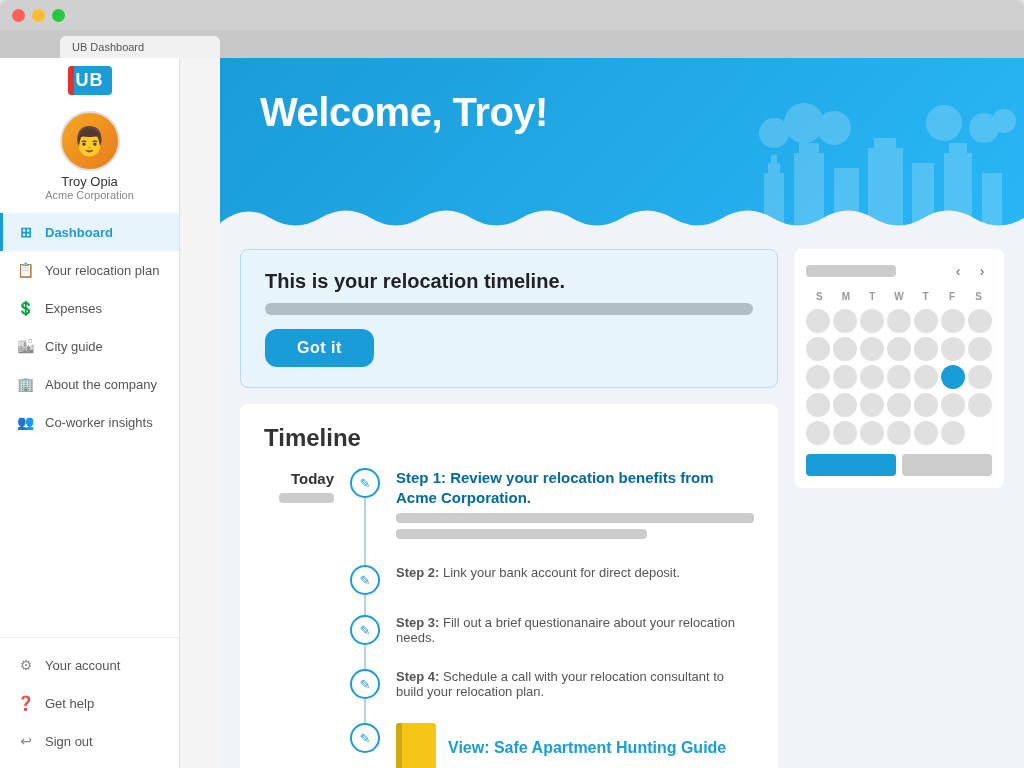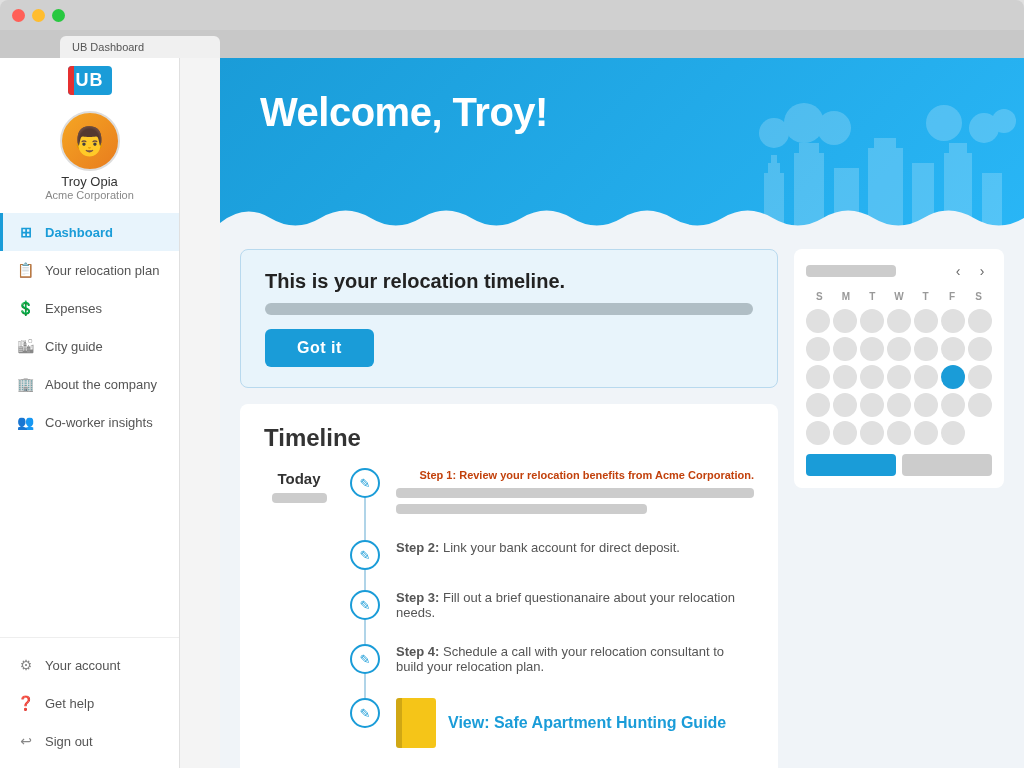--- a/index.html
+++ b/index.html
@@ -206,21 +206,21 @@
       height: 12px;
       background: #b0bec5;
       border-radius: 6px;
       margin-bottom: 14px;
     }
     .got-it-btn {
       background: #1a9cd8;
       color: white;
       border: none;
       padding: 10px 32px;
-      border-radius: 6px;
+      border-radius: 12px;
       font-size: 16px;
       font-weight: 700;
       cursor: pointer;
       letter-spacing: 0.5px;
     }
 
     
     .timeline-section {
       background: white;
       border-radius: 8px;
@@ -240,21 +240,21 @@
     .timeline-entry {
       display: flex;
       gap: 16px;
       position: relative;
     }
     .timeline-date-col {
       width: 70px;
       flex-shrink: 0;
       display: flex;
       flex-direction: column;
-      align-items: center;
+      align-items: flex-end;
     }
     .timeline-date-label {
       font-size: 15px;
       font-weight: 700;
       color: #333;
       padding-top: 2px;
     }
     .timeline-date-bar {
       width: 55px;
       height: 10px;
@@ -285,26 +285,25 @@
       width: 2px;
       flex: 1;
       background: #b0d4e8;
       min-height: 20px;
     }
     .timeline-content {
       flex: 1;
       padding-bottom: 20px;
     }
     .timeline-step-title {
-      font-size: 11px;
+      font-size: 15px;
       font-weight: 700;
-      color: #c2410c;
+      color: #0369a1;
       margin-bottom: 6px;
       line-height: 1.3;
-      text-align: right;
     }
     .timeline-text-bar {
       height: 10px;
       background: #ccc;
       border-radius: 4px;
       margin-bottom: 6px;
     }
     .timeline-text-bar.short { width: 70%; }
     .timeline-step-text {
       font-size: 13px;

